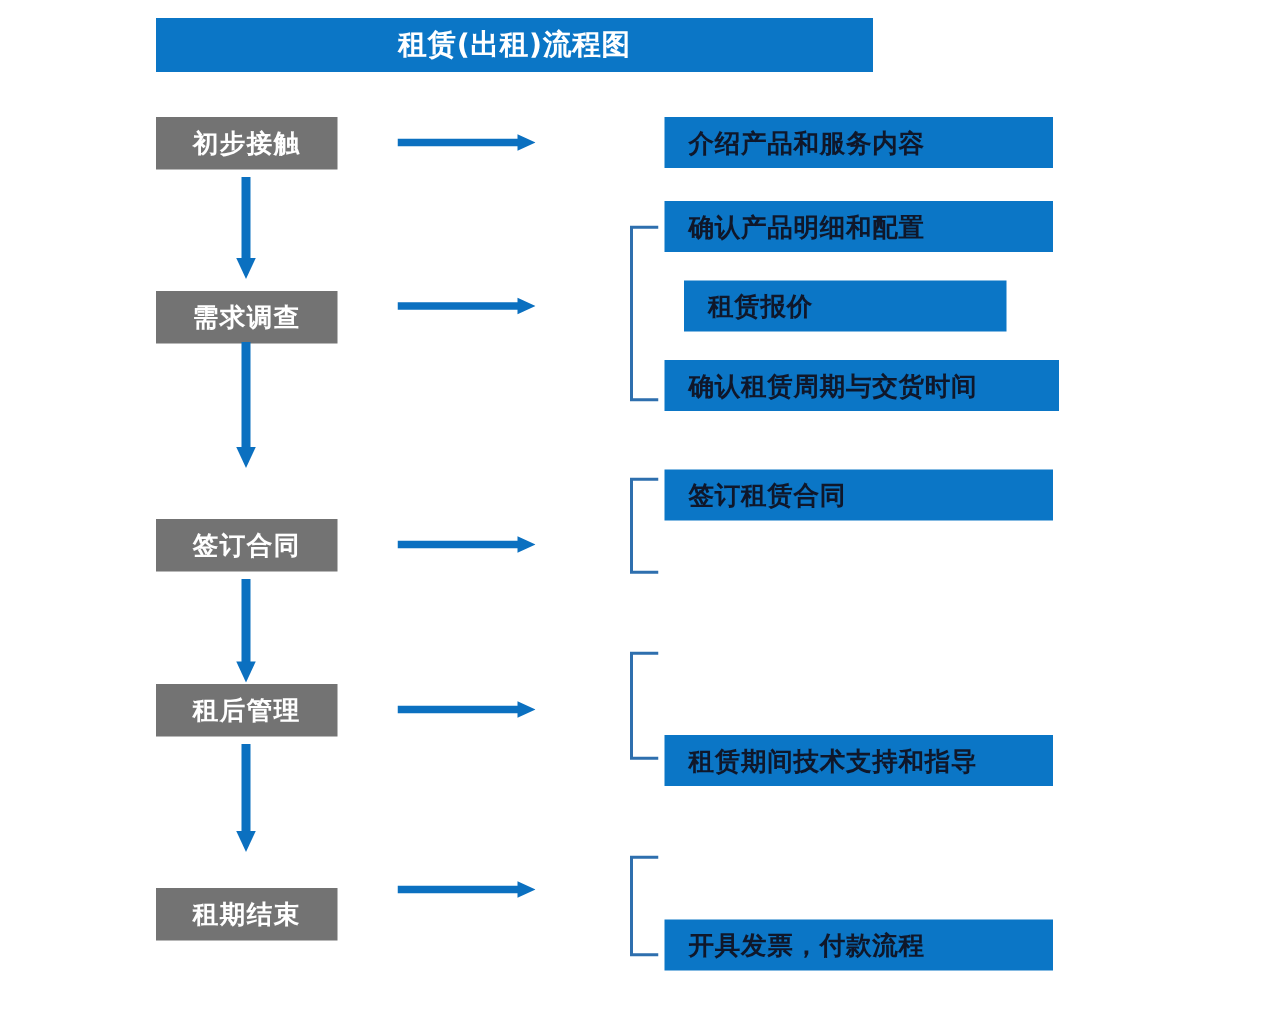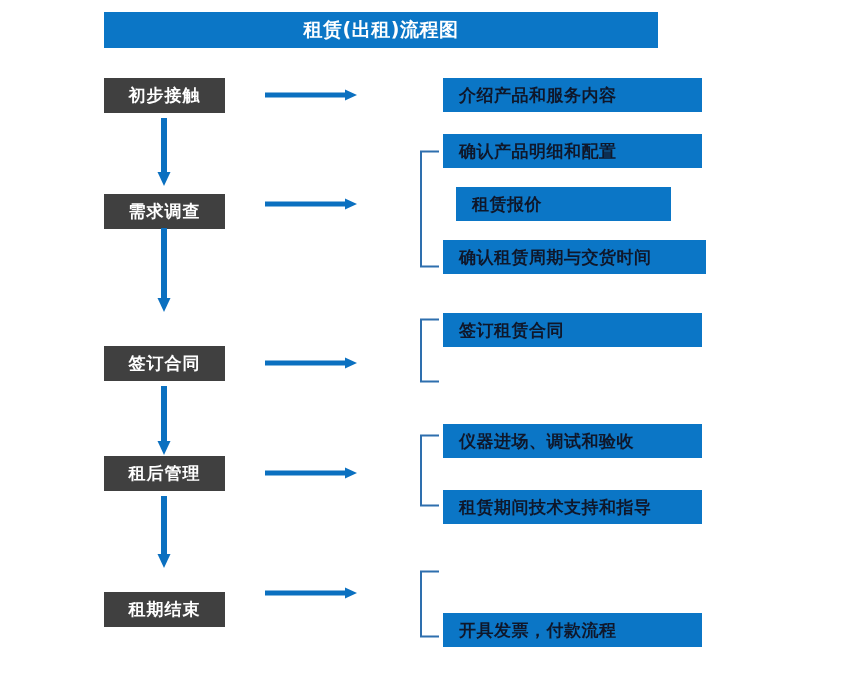--- a/index.html
+++ b/index.html
@@ -18,39 +18,39 @@
     width: 844px;
     height: 688px;
     background: #ffffff;
   }
 
   
   .title-bar {
     position: absolute;
     left: 104px;
     top: 12px;
-    width: 554px;
+    width: 478px;
     height: 36px;
     background: #0b76c6;
     color: #ffffff;
     font-size: 19px;
     font-weight: bold;
     display: flex;
     align-items: center;
     justify-content: center;
     letter-spacing: 0.5px;
   }
 
   
   .stage-box {
     position: absolute;
     left: 104px;
     width: 121px;
     height: 35px;
-    background: #404040;
+    background: #737373;
     color: #ffffff;
     font-size: 17px;
     font-weight: bold;
     display: flex;
     align-items: center;
     justify-content: center;
     letter-spacing: 1px;
   }
 
   
@@ -179,21 +179,20 @@
       <polygon points="80,1.5 92,7 80,12.5" fill="#0b70c0"></polygon>
     </svg>
   </div>
 
   <div class="bracket" style="left:419px; top:434px; height:73px;">
     <svg width="20" height="73" viewBox="0 0 20 73">
       <path d="M20 1.5 L2 1.5 L2 71.5 L20 71.5" fill="none" stroke="#2e6fae" stroke-width="2"></path>
     </svg>
   </div>
 
-  <div class="detail-box" style="top:424px; width:259px;">仪器进场、调试和验收</div>
 
   <div class="detail-box" style="top:490px; width:259px;">租赁期间技术支持和指导</div>
 
   <div class="v-arrow" style="top:496px; height:72px;">
     <svg width="16" height="72" viewBox="0 0 16 72">
       <line x1="8" y1="0" x2="8" y2="60" stroke="#0b70c0" stroke-width="6"></line>
       <polygon points="1.5,58 14.5,58 8,72" fill="#0b70c0"></polygon>
     </svg>
   </div>
 

